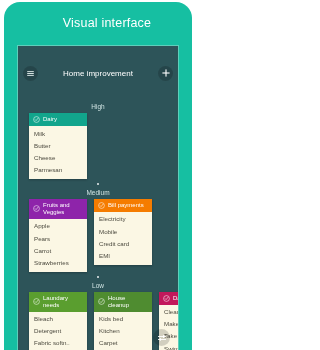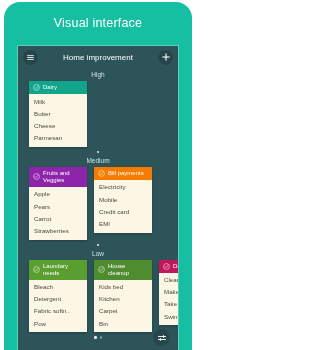--- a/index.html
+++ b/index.html
@@ -29,20 +29,21 @@
 
   #hero-title {
     position: absolute;
     left: 0;
     top: 14px;
     width: 188px;
     text-align: center;
     color: #ffffff;
     font-size: 12.5px;
     letter-spacing: 0.2px;
+    padding-left: 9px;
   }
 
   
   #app-screen {
     position: absolute;
     left: 13px;
     top: 43px;
     width: 162px;
     height: 307px;
     background: #2d5459;
@@ -51,21 +52,21 @@
     box-sizing: border-box;
     overflow: hidden;
   }
 
   
   #app-bar {
     position: relative;
     height: 22px;
     display: flex;
     align-items: center;
-    padding: 0 5px;
+    padding: 16px 5px;
   }
   .bar-btn {
     width: 15px;
     height: 15px;
     border-radius: 50%;
     background: rgba(0,0,0,0.17);
     display: flex;
     align-items: center;
     justify-content: center;
     flex: 0 0 auto;

